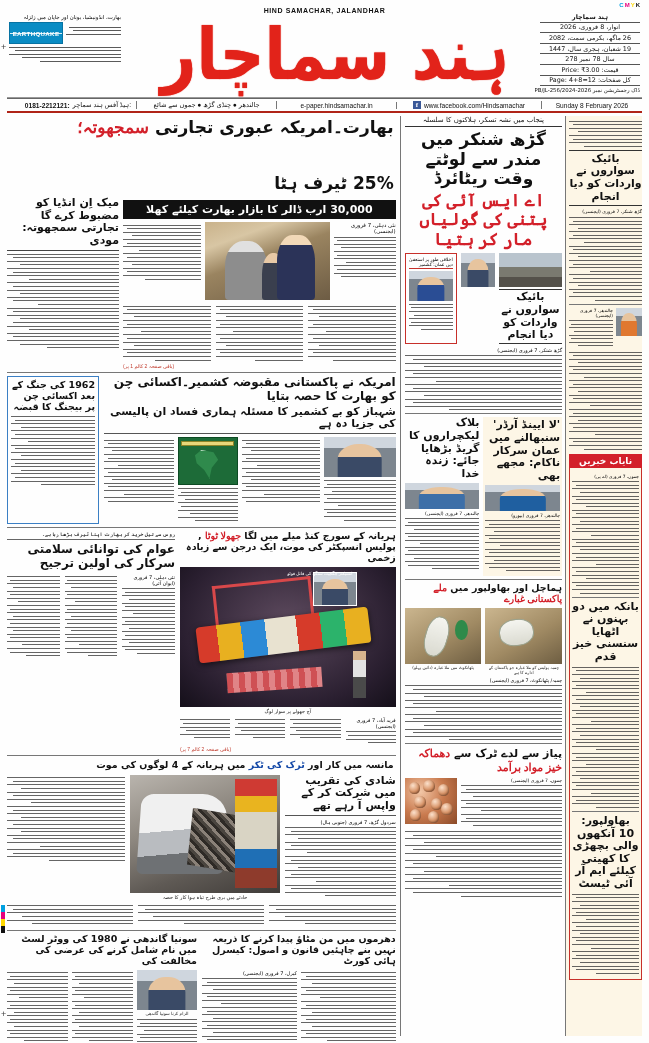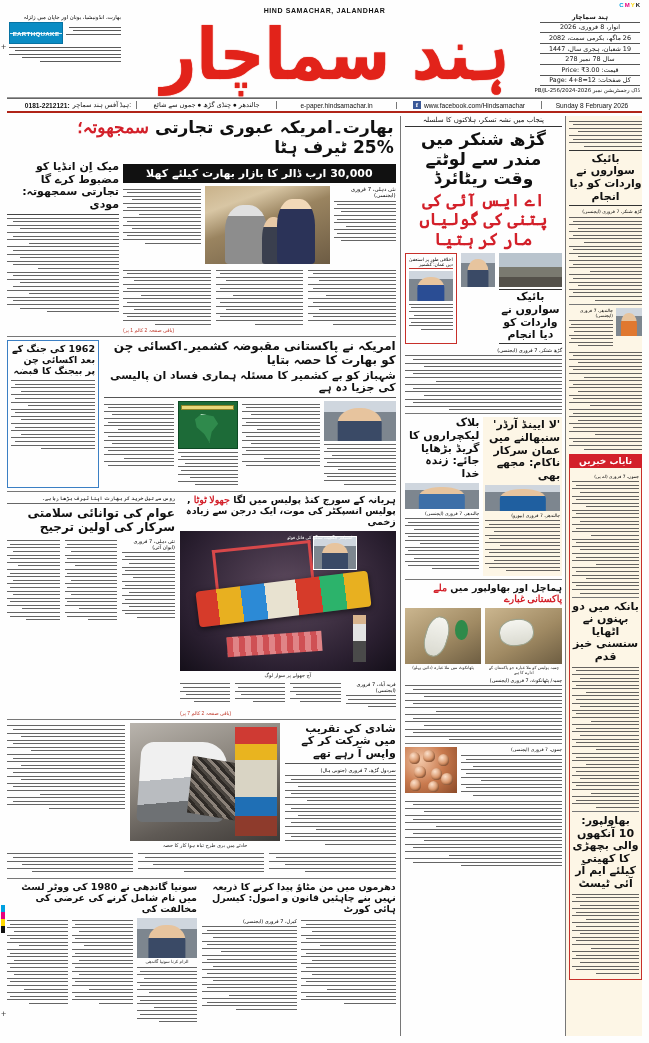--- a/index.html
+++ b/index.html
@@ -335,21 +335,21 @@
 
   <div class="main">
 
     <div class="col-left">
 
       <div>
         <div class="hl h-lg" style="text-align:right;padding:2px 2px 0;">
           <span>بھارت۔امریکہ عبوری تجارتی</span>
           <span class="red">سمجھوتہ؛</span>
         </div>
-        <div class="hl h-lg" style="text-align:right;padding:0 2px 2px;">25% ٹیرف ہٹا</div>
+        <div class="hl h-lg" style="text-align:right;padding:0 2px 2px;margin-top:36px;">25% ٹیرف ہٹا</div>
 
         <div style="display:flex;gap:4px;margin-top:2px;">
           <div style="width:112px">
             <div class="hl h-xs" style="text-align:right;border-bottom:1px solid #444;padding-bottom:2px;">میک اِن انڈیا کو مضبوط کرے گا تجارتی سمجھوتہ: مودی</div>
             <div class="urdu-body" style="margin-top:3px">
               <div class="ln w100"></div>
                 <div class="ln w95"></div>
                 <div class="ln w100"></div>
                 <div class="ln w88"></div>
               <div class="ln w100"></div>
@@ -679,21 +679,21 @@
                 <div class="ln w88"></div>
               <div class="ln w100"></div>
                 <div class="ln w95"></div>
                 <div class="ln w72"></div>
             </div>
           </div>
         </div>
 
         <div style="flex:1">
           <div class="hl h-sm" style="text-align:right">
-            <span>ہریانہ کے سورج کنڈ پولیس میں لگا</span>
+            <span>ہریانہ کے سورج کنڈ میلے میں لگا</span>
             <span class="red">جھولا ٹوٹا</span>
             <span>, پولیس انسپکٹر کی موت، ایک درجن سے زیادہ زخمی</span>
           </div>
           <div class="photo photo-fair" style="margin-top:3px;height:140px">
             <div class="ride-frame"></div>
             <div class="ride"></div>
             <div class="ride-base"></div>
             <div class="fig-stand"></div>
             <div class="inset photo-portrait" style="right:18%;top:4%;width:44px;height:34px;">
               <div class="portrait-face"></div>
@@ -734,20 +734,25 @@
                 <div class="ln w55"></div>
             </div>
           </div>
           <div class="contd">(باقی صفحہ 2 کالم 7 پر)</div>
         </div>
       </div>
 
       <div class="hr-thin"></div>
 
       <div>
+        <div class="hl h-sm" style="text-align:right;padding:1px 2px">
+          <span>مانسہ میں کار اور</span>
+          <span class="blue">ٹرک کی ٹکر</span>
+          <span>میں ہریانہ کے 4 لوگوں کی موت</span>
+        </div>
         <div style="display:flex;gap:5px;margin-top:3px;">
           <div style="width:118px" class="urdu-body">
             <div class="ln w100"></div>
               <div class="ln w95"></div>
               <div class="ln w100"></div>
               <div class="ln w88"></div>
             <div class="ln w100"></div>
               <div class="ln w95"></div>
               <div class="ln w100"></div>
               <div class="ln w80"></div>
@@ -1129,20 +1134,24 @@
           <div class="ln w100"></div>
             <div class="ln w95"></div>
             <div class="ln w100"></div>
             <div class="ln w72"></div>
         </div>
       </div>
 
       <div class="hr-thin"></div>
 
       <div>
+        <div class="hl h-xs" style="text-align:right">
+          <span>پیاز سے لدے ٹرک سے</span>
+          <span class="red">دھماکہ خیز مواد برآمد</span>
+        </div>
         <div style="display:flex;gap:4px;margin-top:3px">
           <div style="width:52px">
             <div class="photo photo-onion" style="height:46px">
               <div class="onion" style="left:8%;top:10%"></div>
               <div class="onion" style="left:36%;top:6%"></div>
               <div class="onion" style="left:64%;top:14%"></div>
               <div class="onion" style="left:18%;top:40%"></div>
               <div class="onion" style="left:50%;top:44%"></div>
               <div class="onion" style="left:10%;top:68%"></div>
               <div class="onion" style="left:44%;top:72%"></div>

